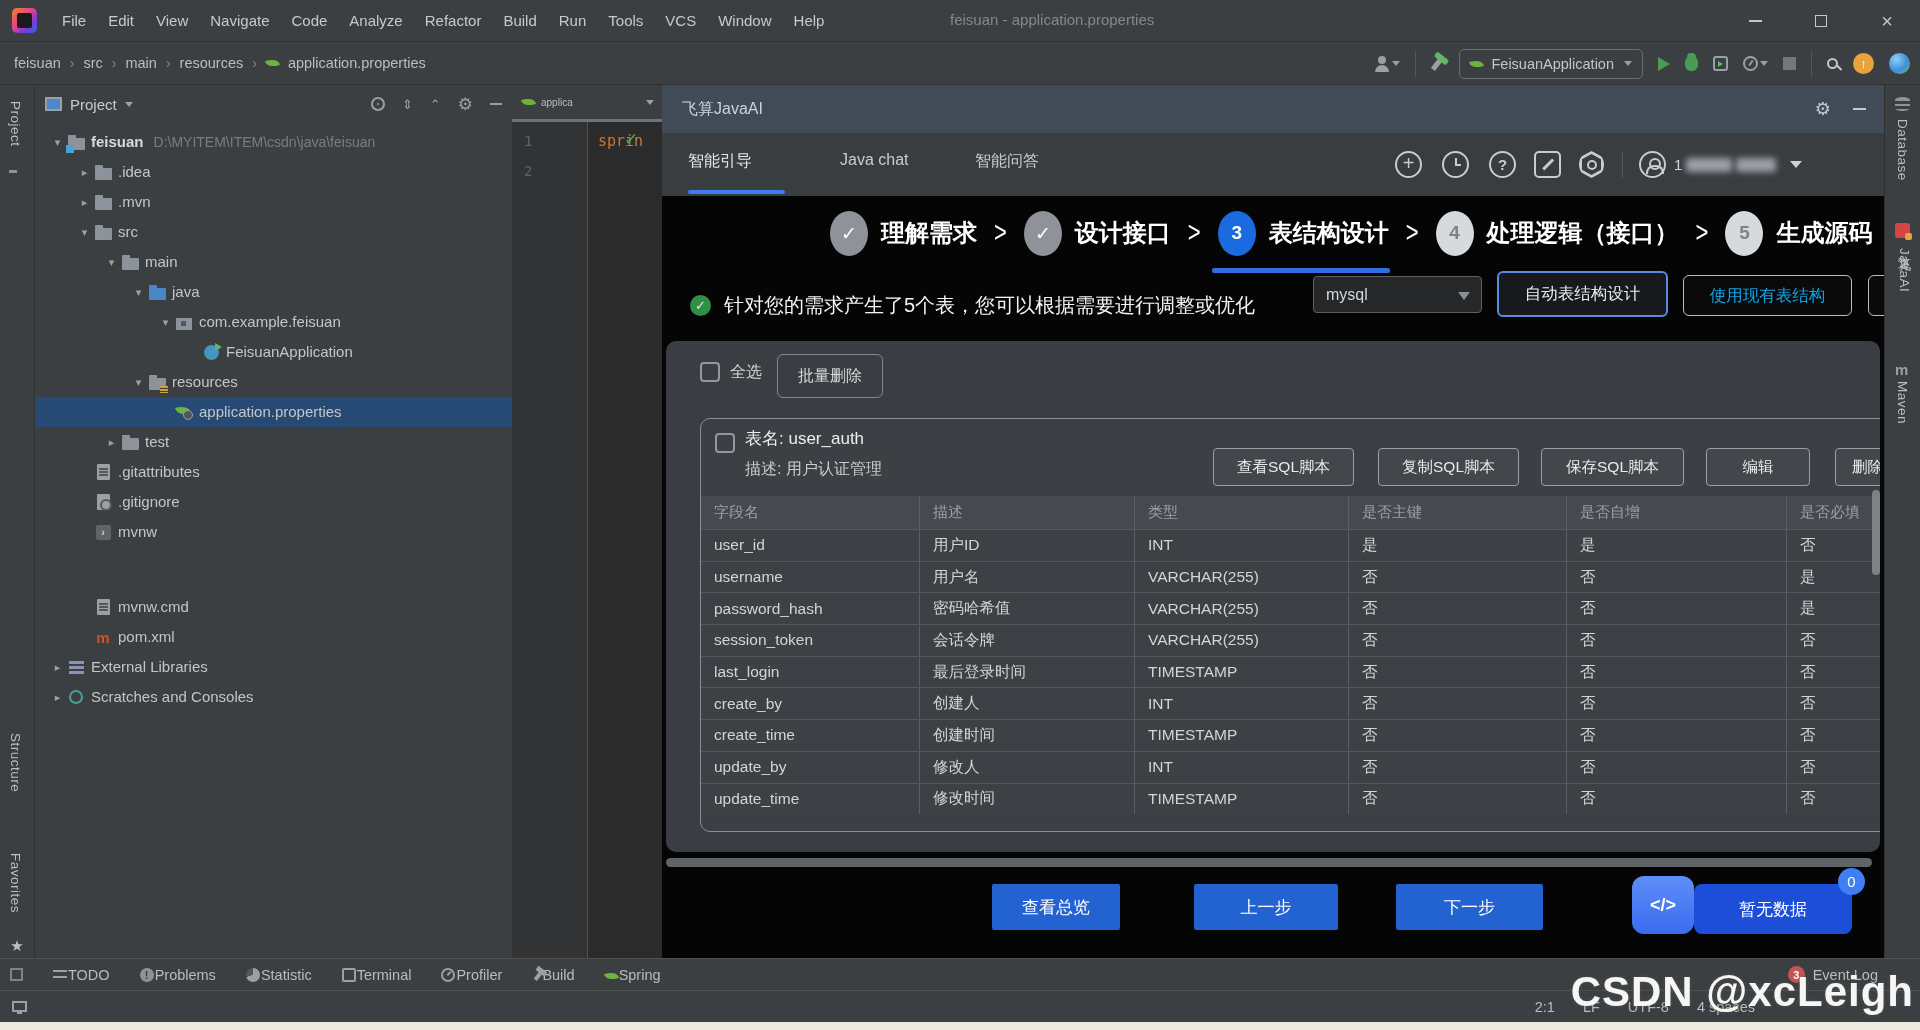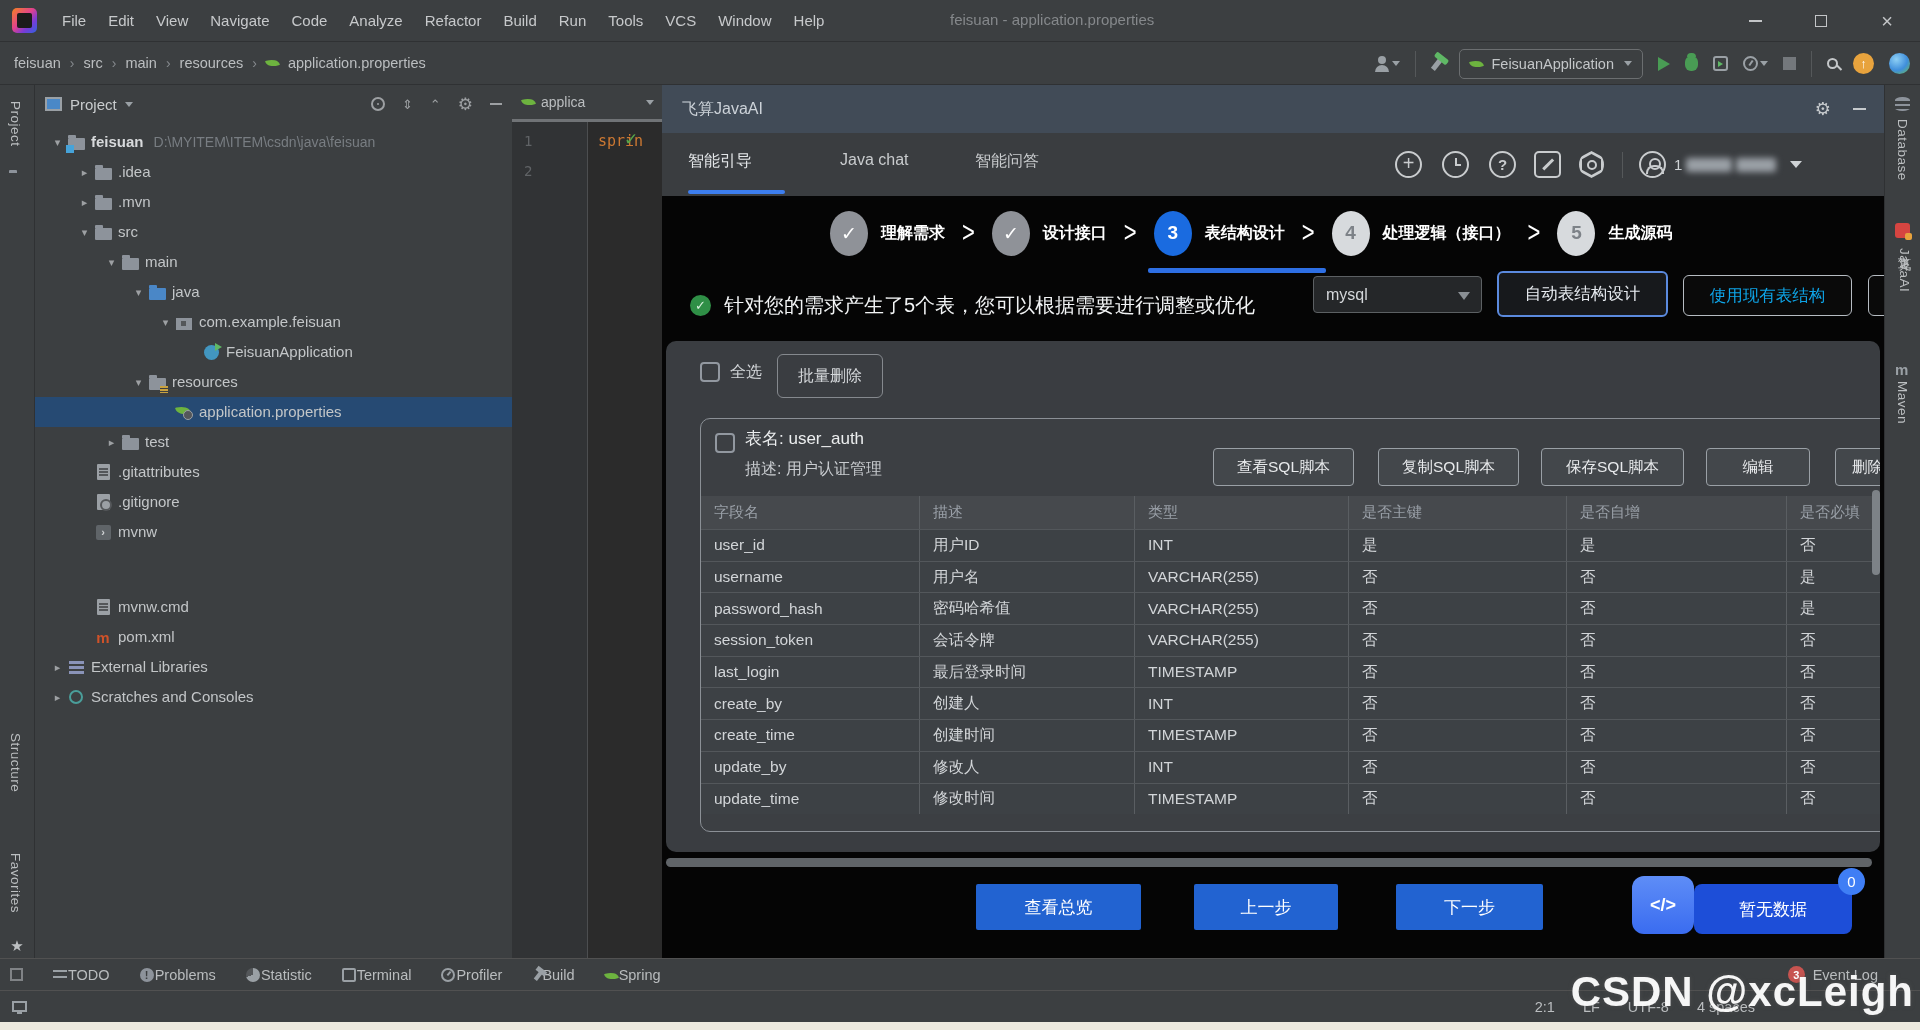--- a/index.html
+++ b/index.html
@@ -107,21 +107,21 @@
   .badge-md { position:absolute; left:-3px; bottom:-3px; background:#3d9bc0; color:#fff; font-size:7px; font-weight:700; padding:0 1px; border-radius:1px; }
   .ic-shell { width:15px; height:15px; background:#5f6468; border-radius:2px; color:#d0d3d5; font-size:11px; font-weight:700;
     display:flex; align-items:center; justify-content:center; }
   .ic-mavenm { color:#cf5229; font-weight:700; font-size:15px; line-height:15px; }
   .ic-lib { width:15px; height:13px; background:repeating-linear-gradient(#8a93b8 0 3px,#3c3f41 3px 5px); }
   .ic-scr { width:14px; height:14px; border-radius:50%; border:2px solid #4a9e9a; position:relative; }
 
   
   .editor { position:absolute; left:512px; top:85px; width:150px; height:873px; background:#2b2b2b; }
   .ed-tabs { height:37px; background:#3c3f41; display:flex; align-items:flex-end; }
-  .ed-tab { display:flex; align-items:center; gap:6px; padding:0 8px 0 10px; height:37px; color:#bbbec0; font-size:14px;
+  .ed-tab { display:flex; align-items:center; gap:6px; padding:0 8px 0 10px; height:37px; color:#bbbec0; font-size:10px;
     border-bottom:3px solid #707376; width:100%; }
   .ed-chev { width:0; height:0; border-left:4px solid transparent; border-right:4px solid transparent; border-top:5px solid #9aa0a5; margin-left:auto; }
   .gutter { position:absolute; left:0; top:37px; bottom:0; width:76px; background:#313335; border-right:1px solid #4c4e50; }
   .lnum { position:absolute; left:12px; color:#606366; font-size:14px; font-family:"DejaVu Sans Mono",monospace; }
   .codeline { position:absolute; left:86px; color:#cc7832; font-size:15px; font-family:"DejaVu Sans Mono",monospace; }
   .code-check { position:absolute; left:112px; color:#57a64a; font-size:17px; font-weight:700; }
 
   
   .panel { position:absolute; left:662px; top:85px; width:1222px; height:873px; background:#050505; overflow:hidden; }
   .p-title { position:absolute; left:0; top:0; width:1222px; height:48px; background:#414b57; display:flex; align-items:center; }
@@ -151,21 +151,21 @@
   .p-content { position:absolute; left:0; top:111px; width:1222px; height:762px; background:#050505; }
 
   
   .steps { position:absolute; left:168px; top:0; height:74px; display:flex; align-items:center; }
   .step { display:flex; align-items:center; position:relative; }
   .step-dot { width:38px; height:45px; border-radius:50%; display:flex; align-items:center; justify-content:center;
     font-size:19px; font-weight:700; margin-right:13px; flex:0 0 38px; }
   .step-dot.done { background:#8f9298; color:#fff; }
   .step-dot.active { background:#1a6be0; color:#fff; }
   .step-dot.todo { background:#d7dadd; color:#7d8288; }
-  .step-label { color:#fff; font-size:16px; font-weight:700; white-space:nowrap; }
+  .step-label { color:#fff; font-size:24px; font-weight:700; white-space:nowrap; }
   .step-sep { color:#fff; font-size:22px; margin:0 17px; transform:scaleY(1.35); font-weight:400; }
   .step-underline { position:absolute; left:-6px; bottom:-17px; width:178px; height:5px; background:#2e6fe4; border-radius:2px; }
 
   
   .msg { position:absolute; left:0; top:74px; width:1222px; height:70px; }
   .ok-ic { position:absolute; left:28px; top:25px; width:21px; height:21px; border-radius:50%; background:#2f8f46;
     color:#d8f0dd; font-size:13px; font-weight:700; display:flex; align-items:center; justify-content:center; }
   .msg-text { position:absolute; left:62px; top:22px; color:#f2f4f5; font-size:20px; white-space:nowrap; }
   .dbsel { position:absolute; left:651px; top:6px; width:169px; height:37px; background:#252729; border:1px solid #5c6063;
     border-radius:4px; display:flex; align-items:center; color:#d4d7da; font-size:16px; padding-left:12px; }
@@ -663,21 +663,21 @@
                 <span>否</span>
               </div>
             </div>
         </div>
       </div>
 
       <div class="vpill"></div>
       <div class="hscroll"></div>
 
       <div id="fbtns">
-          <div class="fbtn" style="left: 314px; width: 165px;">查看总览</div>
+          <div class="fbtn" style="left: 330px; width: 128px;">查看总览</div>
           <div class="fbtn" style="left: 532px; width: 144px;">上一步</div>
           <div class="fbtn" style="left: 734px; width: 147px;">下一步</div>
         </div>
       <div class="codebtn">&lt;/&gt;</div>
       <div class="nodata">暂无数据</div>
       <div class="nbadge">0</div>
     </div>
   </div>
 
   <div class="bottombar">

